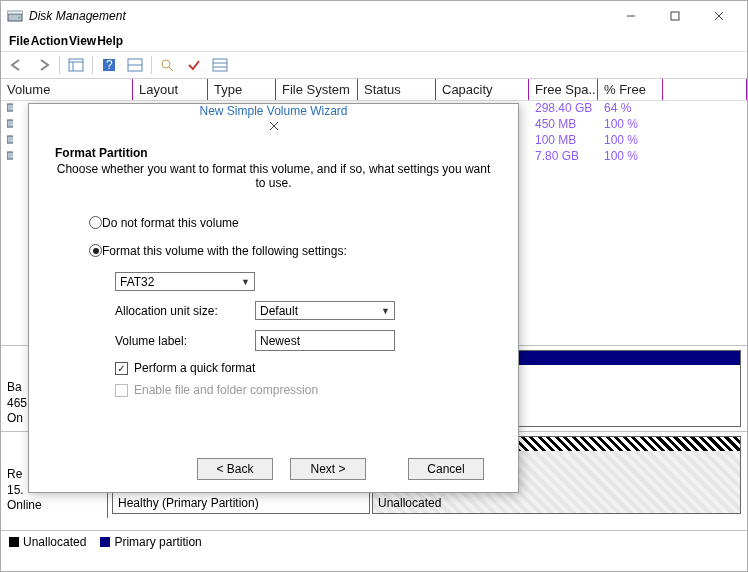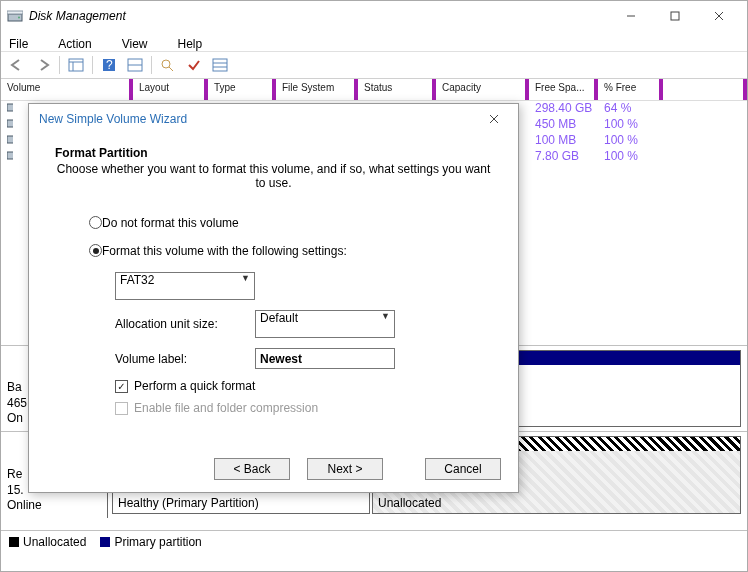--- a/index.html
+++ b/index.html
@@ -4,29 +4,29 @@
 <style>
   * { box-sizing: border-box; margin: 0; padding: 0; font-family: "Segoe UI", Tahoma, sans-serif; font-size: 12px; }
   body { width: 748px; height: 572px; background: #fff; position: relative; overflow: hidden; border: 1px solid #aaa; }
 
   .titlebar { height: 30px; display: flex; align-items: center; padding: 0 6px; }
   .titlebar .icon { width: 16px; height: 16px; margin-right: 6px; }
   .titlebar .title { flex: 1; font-size: 12px; font-style: italic; }
   .winbtns { display: flex; }
   .winbtn { width: 44px; height: 28px; display: flex; align-items: center; justify-content: center; color: #555; }
 
-  .menubar { height: 20px; display: flex; align-items: flex-end; padding: 0 8px; gap: 30px; }
+  .menubar { height: 20px; display: flex; align-items: center; padding: 0 8px; gap: 1px; font-weight: bold; }
   .menubar span { font-size: 12px; }
 
   .toolbar { height: 28px; border-top: 1px solid #e0e0e0; border-bottom: 1px solid #d0d0d0; display: flex; align-items: center; padding: 0 4px; gap: 2px; }
   .toolbar .tbtn { width: 24px; height: 22px; display: flex; align-items: center; justify-content: center; }
   .toolbar .sep { width: 1px; height: 18px; background: #d0d0d0; margin: 0 2px; }
 
   .headerrow { height: 22px; display: flex; border-bottom: 1px solid #ddd; }
-  .headerrow .hcell { border-right: 4px solid #a21caf; padding: 3px 6px; font-size: 10px; white-space: nowrap; overflow: hidden; color:#222; position:relative; background: #fff;}
+  .headerrow .hcell { border-right: 1px solid #a21caf; padding: 3px 6px; font-size: 13px; white-space: nowrap; overflow: hidden; color:#222; position:relative; background: #fff;}
 
   .datatable { height: 65px; }
   .datarow { display: flex; height: 16px; }
   .datarow .dcell { padding: 0 6px; font-size: 12px; white-space: nowrap; overflow: hidden; color:#8b5cf6;}
   .rowicon { width: 16px; height: 14px; margin-right: 2px; }
 
   .bottompane { border-top: 1px solid #c0c0c0; height: 185px; display: flex; flex-direction: column; }
   .diskrow { height: 86px; border-bottom: 1px solid #c0c0c0; display: flex; }
   .diskinfo { width: 107px; border-right: 1px solid #666; padding: 4px 6px; font-size: 12px; line-height: 1.3; display:flex; flex-direction:column; justify-content:flex-end;}
   .diskvols { flex: 1; display: flex; padding: 4px; gap: 0; }
@@ -35,42 +35,42 @@
   .volbody { flex: 1; padding: 2px 5px; font-size: 12px; line-height: 1.25; white-space: nowrap; overflow: hidden; }
   .hdr-primary { background: #000080; }
   .hdr-unalloc { background: repeating-linear-gradient(45deg,#000 0,#000 3px,#fff 3px,#fff 6px); }
   .unalloc-body { background: repeating-linear-gradient(45deg,#f2f2f2 0,#f2f2f2 4px,#e6e6e6 4px,#e6e6e6 8px); }
 
   .legend { height: 22px; display: flex; align-items: center; padding: 0 8px; gap: 14px; font-size:12px;}
   .swatch { width: 10px; height: 10px; display: inline-block; margin-right: 4px; vertical-align: middle; }
 
   
   .dialog { position: absolute; left: 27px; top: 102px; width: 491px; height: 390px; background: #fff; border: 1px solid #999; box-shadow: 2px 2px 10px rgba(0,0,0,0.25); display:flex; flex-direction:column;}
-  .dlg-titlebar { height: 30px; display: flex; align-items: center; padding: 0 10px; }
+  .dlg-titlebar { height: 30px; display: flex; align-items: center; padding: 0 10px; flex-direction: column; }
   .dlg-titlebar .dtitle { flex: 1; color: #2b6fb6; font-size: 12px; }
   .dlg-close { width: 28px; height: 28px; display: flex; align-items: center; justify-content: center; color: #444; }
   .dlg-body { flex:1; padding: 12px 26px 0 26px; }
   .dlg-heading { font-weight: 600; font-size: 12px; margin-bottom: 2px; }
   .dlg-sub { font-size: 12px; margin-left: 18px; margin-bottom: 30px; }
   .dlg-instr { text-align: center; font-size: 12px; margin-bottom: 26px; }
   .radio-row { display: flex; align-items: flex-start; gap: 0; margin-left: 34px; margin-bottom: 14px; font-size:12px;}
   .radio { width:13px; height:13px; border:1px solid #555; border-radius:50%; display:inline-flex; align-items:center; justify-content:center; background:#fff;}
   .radio.checked::after { content:""; width:6px; height:6px; background:#222; border-radius:50%; }
   .formrow { display: flex; align-items: center; margin-left: 60px; margin-bottom: 10px; font-size:12px;}
   .formrow .flabel { width: 140px; }
-  .combo { width: 140px; height: 28px; border:1px solid #777; display:flex; align-items:flex-start; padding: 0 4px; justify-content:space-between; background:#fff;}
+  .combo { width: 140px; height: 19px; border:1px solid #777; display:flex; align-items:center; padding: 0 4px; justify-content:space-between; background:#fff;}
   .combo .chev { font-size: 9px; color:#333; }
-  .textin { width: 140px; height: 21px; border:1px solid #777; padding: 0 4px; background:#fff;font-weight:bold; }
+  .textin { width: 140px; height: 21px; border:1px solid #777; padding: 0 4px; background:#fff; }
   .chkrow { display:flex; align-items:center; gap:6px; margin-left:60px; margin-bottom:8px; font-size:12px;}
   .chk { width:13px; height:13px; border:1px solid #555; display:inline-flex; align-items:center; justify-content:center; font-size:10px; background:#fff;}
   .chk.checked::after { content:"✓"; color:#222; }
   .chkrow.disabled { color:#9a9a9a; }
   .chkrow.disabled .chk { border-color:#bbb; }
 
-  .dlg-buttons { height: 46px; display:flex; align-items:center; justify-content:flex-end; gap:17px; padding: 0 17px; text-align: right; }
+  .dlg-buttons { height: 46px; display:flex; align-items:center; justify-content:flex-end; gap:17px; padding: 0 34px; text-align: right; }
   .btn { width: 76px; height: 22px; border:1px solid #888; background:#efefef; font-size:12px; display:flex; align-items:center; justify-content:center; }
 </style>
 </head>
 <body>
 
 <div class="titlebar">
   <span class="icon">
     <svg width="16" height="16">
         <rect x="1" y="6" width="14" height="7" fill="#b8c4cf" stroke="#4b5a68"></rect>
         <circle cx="12" cy="9.5" r="1" fill="#5a7"></circle>

